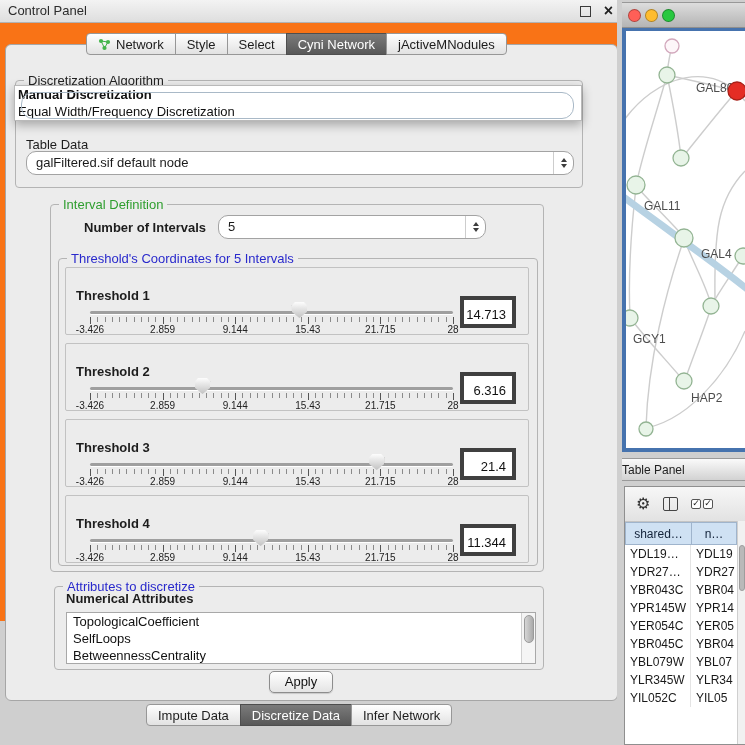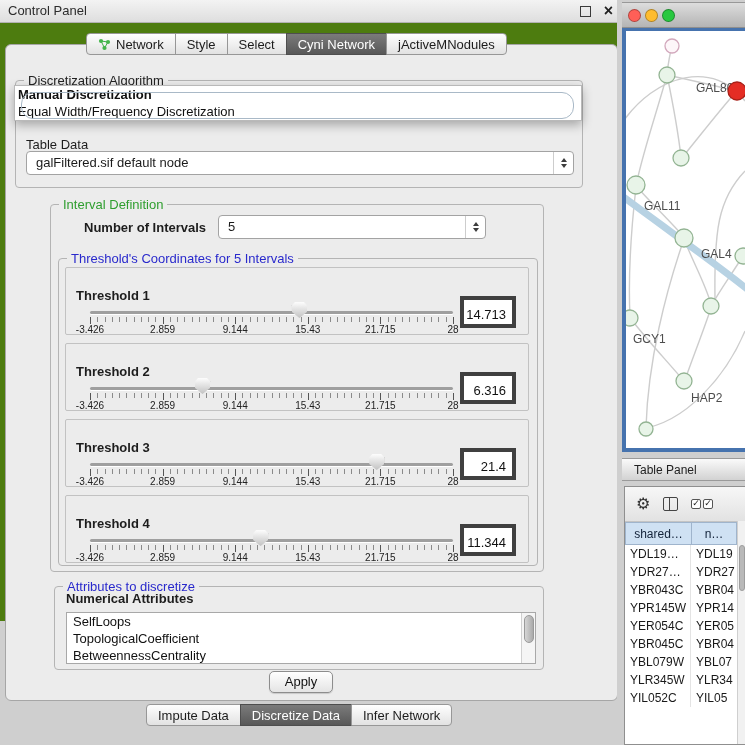--- a/index.html
+++ b/index.html
@@ -2,21 +2,21 @@
 <html><head>
 <meta charset="utf-8">
 <style>
   html,body{margin:0;padding:0;}
   body{
     width:745px;height:745px;position:relative;overflow:hidden;
     font-family:"Liberation Sans","DejaVu Sans",sans-serif;
     background:#cfcfcf;
   }
   
-  #control-panel{position:absolute;left:0;top:0;width:622px;height:621px;background:#4d7c0f;}
+  #control-panel{position:absolute;left:0;top:0;width:622px;height:621px;background:#f97316;}
   #cp-titlebar{position:absolute;left:0;top:0;width:622px;height:22px;
     background:linear-gradient(#f3f3f3,#dedede);border-bottom:1px solid #b2b2b2;}
   #cp-title{position:absolute;left:8px;top:0;line-height:22px;font-size:13px;color:#2c2c2c;}
   #float-btn{position:absolute;right:31px;top:6px;width:9px;height:9px;border:1.5px solid #3a3a3a;background:transparent;}
   #close-btn{position:absolute;right:9px;top:1px;font-size:16px;font-weight:bold;color:#222;line-height:20px;}
   #main-panel{position:absolute;left:5px;top:44px;width:611px;height:655px;
     border:1px solid #a6a6a6;border-radius:6px;background:#ececec;}
   
   .tabbar{position:absolute;display:flex;}
   #top-tabs{left:86px;top:33px;}
@@ -36,21 +36,21 @@
   #group-algo{left:15px;top:80px;width:566px;height:106px;}
   #group-interval{left:50px;top:204px;width:492px;height:366px;}
   #group-thresholds{left:58px;top:258px;width:478px;height:306px;}
   #group-attrs{left:54px;top:586px;width:488px;height:82px;}
   .glabel{position:absolute;font-size:13px;color:#1d1d1d;white-space:nowrap;}
   .bold{font-weight:bold;}
   #td-label{left:26px;top:137px;}
   #noi-label{left:84px;top:220px;}
   #na-label{left:66px;top:591px;}
   
-  .combo{position:absolute;background:#fff;border:1px solid #a3a3a3;border-radius:4px;box-sizing:border-box;}
+  .combo{position:absolute;background:#fff;border:1px solid #a3a3a3;border-radius:10px;box-sizing:border-box;}
   .combo .val{position:absolute;left:9px;top:0;bottom:0;line-height:22px;font-size:13px;color:#1b1b1b;white-space:nowrap;}
   .combo .stepper{position:absolute;right:0;top:0;bottom:0;width:19px;border-left:1px solid #cdcdcd;
     display:flex;flex-direction:column;align-items:center;justify-content:center;gap:2px;}
   .stepper b{display:block;width:0;height:0;border-left:3.5px solid transparent;border-right:3.5px solid transparent;}
   .stepper .up{border-bottom:4px solid #3d3d3d;}
   .stepper .down{border-top:4px solid #3d3d3d;}
   #combo-table{left:26px;top:151px;width:548px;height:24px;}
   #combo-noi{left:218px;top:215px;width:268px;height:24px;}
   
   #algo-popup{position:absolute;left:14px;top:85px;width:566px;background:#fff;
@@ -89,21 +89,21 @@
   #right-bg{position:absolute;left:617px;top:0;width:128px;height:745px;background:#cfcfcf;}
   #net-titlebar{position:absolute;left:622px;top:2px;width:123px;height:26px;
     background:linear-gradient(#dddddd,#b4b4b4);border-top:1px solid #989898;border-bottom:1px solid #8e8e8e;
     display:flex;align-items:center;padding-left:6px;gap:4px;box-sizing:border-box;}
   .tl{width:13px;height:13px;border-radius:50%;border:1px solid rgba(0,0,0,.3);box-sizing:border-box;}
   #net-frame{position:absolute;left:622px;top:28px;width:123px;height:424px;background:#4673ae;}
   #net-canvas{position:absolute;left:4px;top:3px;width:119px;height:417px;background:#fff;overflow:hidden;}
   #net-svg{font-family:inherit;}
   #tp-header{position:absolute;left:622px;top:458px;width:123px;height:23px;
     background:linear-gradient(#fafafa,#d2d2d2);border-top:1px solid #9a9a9a;border-bottom:1px solid #9a9a9a;
-    font-size:12px;color:#222;line-height:22px;padding-left:12px;box-sizing:border-box;}
+    font-size:12px;color:#222;line-height:22px;padding-left:0;box-sizing:border-box;}
   #table-window{position:absolute;left:624px;top:486px;width:121px;height:259px;background:#fff;
     border:1px solid #8f8f8f;border-right:none;box-sizing:border-box;overflow:hidden;}
   .tp-toolbar{height:34px;background:linear-gradient(#f7f7f7,#e2e2e2);border-bottom:1px solid #c4c4c4;
     display:flex;align-items:center;gap:13px;padding-left:11px;}
   .gear{font-size:16px;color:#333;line-height:16px;}
   .cols-icon{width:13px;height:12px;border:1px solid #444;border-radius:2px;
     background:linear-gradient(to right,transparent 5px,#444 5px,#444 6px,transparent 6px);}
   .check-pair{display:flex;gap:2px;}
   .check-icon{display:block;width:10px;height:10px;border:1px solid #555;border-radius:2px;background:#fff;position:relative;box-sizing:border-box;}
   .check-icon::after{content:"✓";position:absolute;left:0;top:-2px;font-size:9px;color:#222;}
@@ -269,22 +269,22 @@
       </div>
       <div class="th-value">11.344</div>
     </div>
   </div>
 
   <div id="group-attrs" class="groupbox">
     <span class="group-title blue">Attributes to discretize</span>
   </div>
   <span id="na-label" class="glabel bold">Numerical Attributes</span>
   <div id="attr-list">
+    <div class="attr-item">TopologicalCoefficient</div>
     <div class="attr-item">SelfLoops</div>
-    <div class="attr-item">TopologicalCoefficient</div>
     <div class="attr-item">BetweennessCentrality</div>
     <div class="vscroll">
         <div class="sthumb"></div>
       </div>
   </div>
 
   <div id="apply-btn">Apply</div>
 
   <div id="bottom-tabs" class="tabbar">
     <div class="tab">

